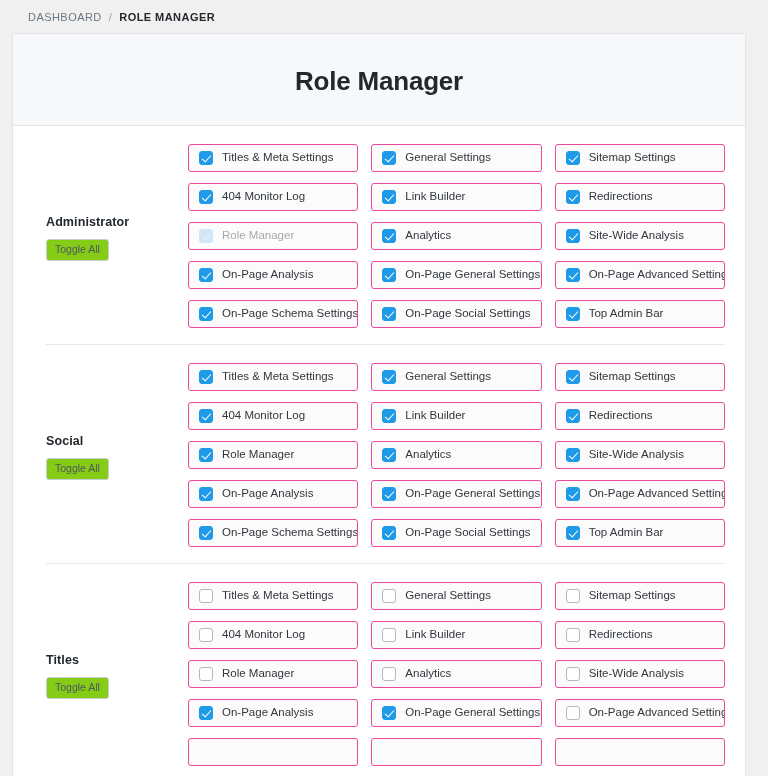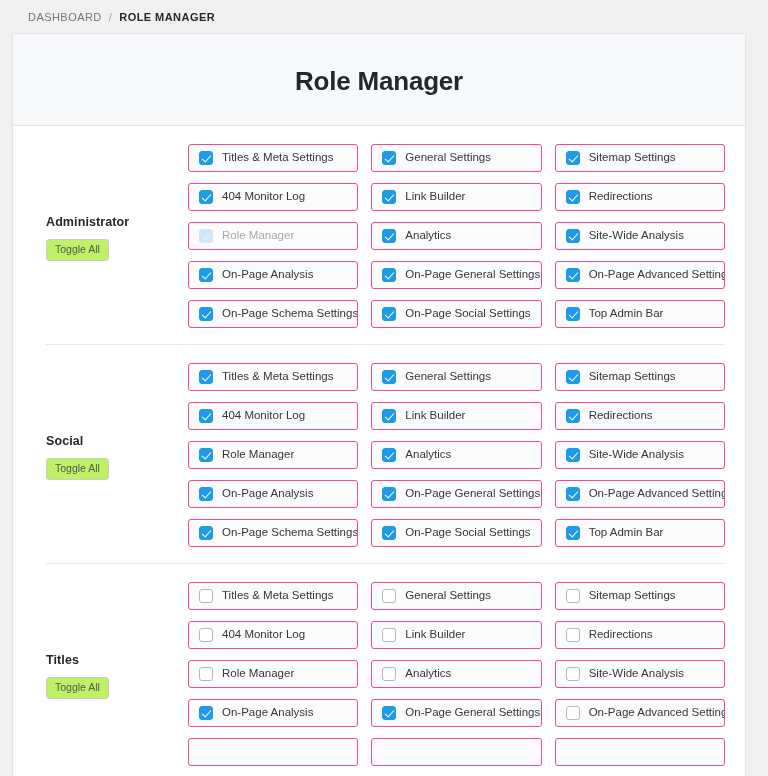--- a/index.html
+++ b/index.html
@@ -84,21 +84,21 @@
     font-weight: bold;
     color: #23282d;
     letter-spacing: .1px;
   }
   .toggle-all {
     margin-top: 10px;
     display: inline-block;
     font-family: "Liberation Sans", sans-serif;
     font-size: 10.5px;
     color: #50575e;
-    background: #bef264;
+    background: #84cc16;
     border: 1px solid #c9ced3;
     border-radius: 3px;
     padding: 4px 8px 5px;
     cursor: pointer;
     line-height: 1;
   }
 
   .caps-grid {
     flex: 1 1 auto;
     display: grid;

